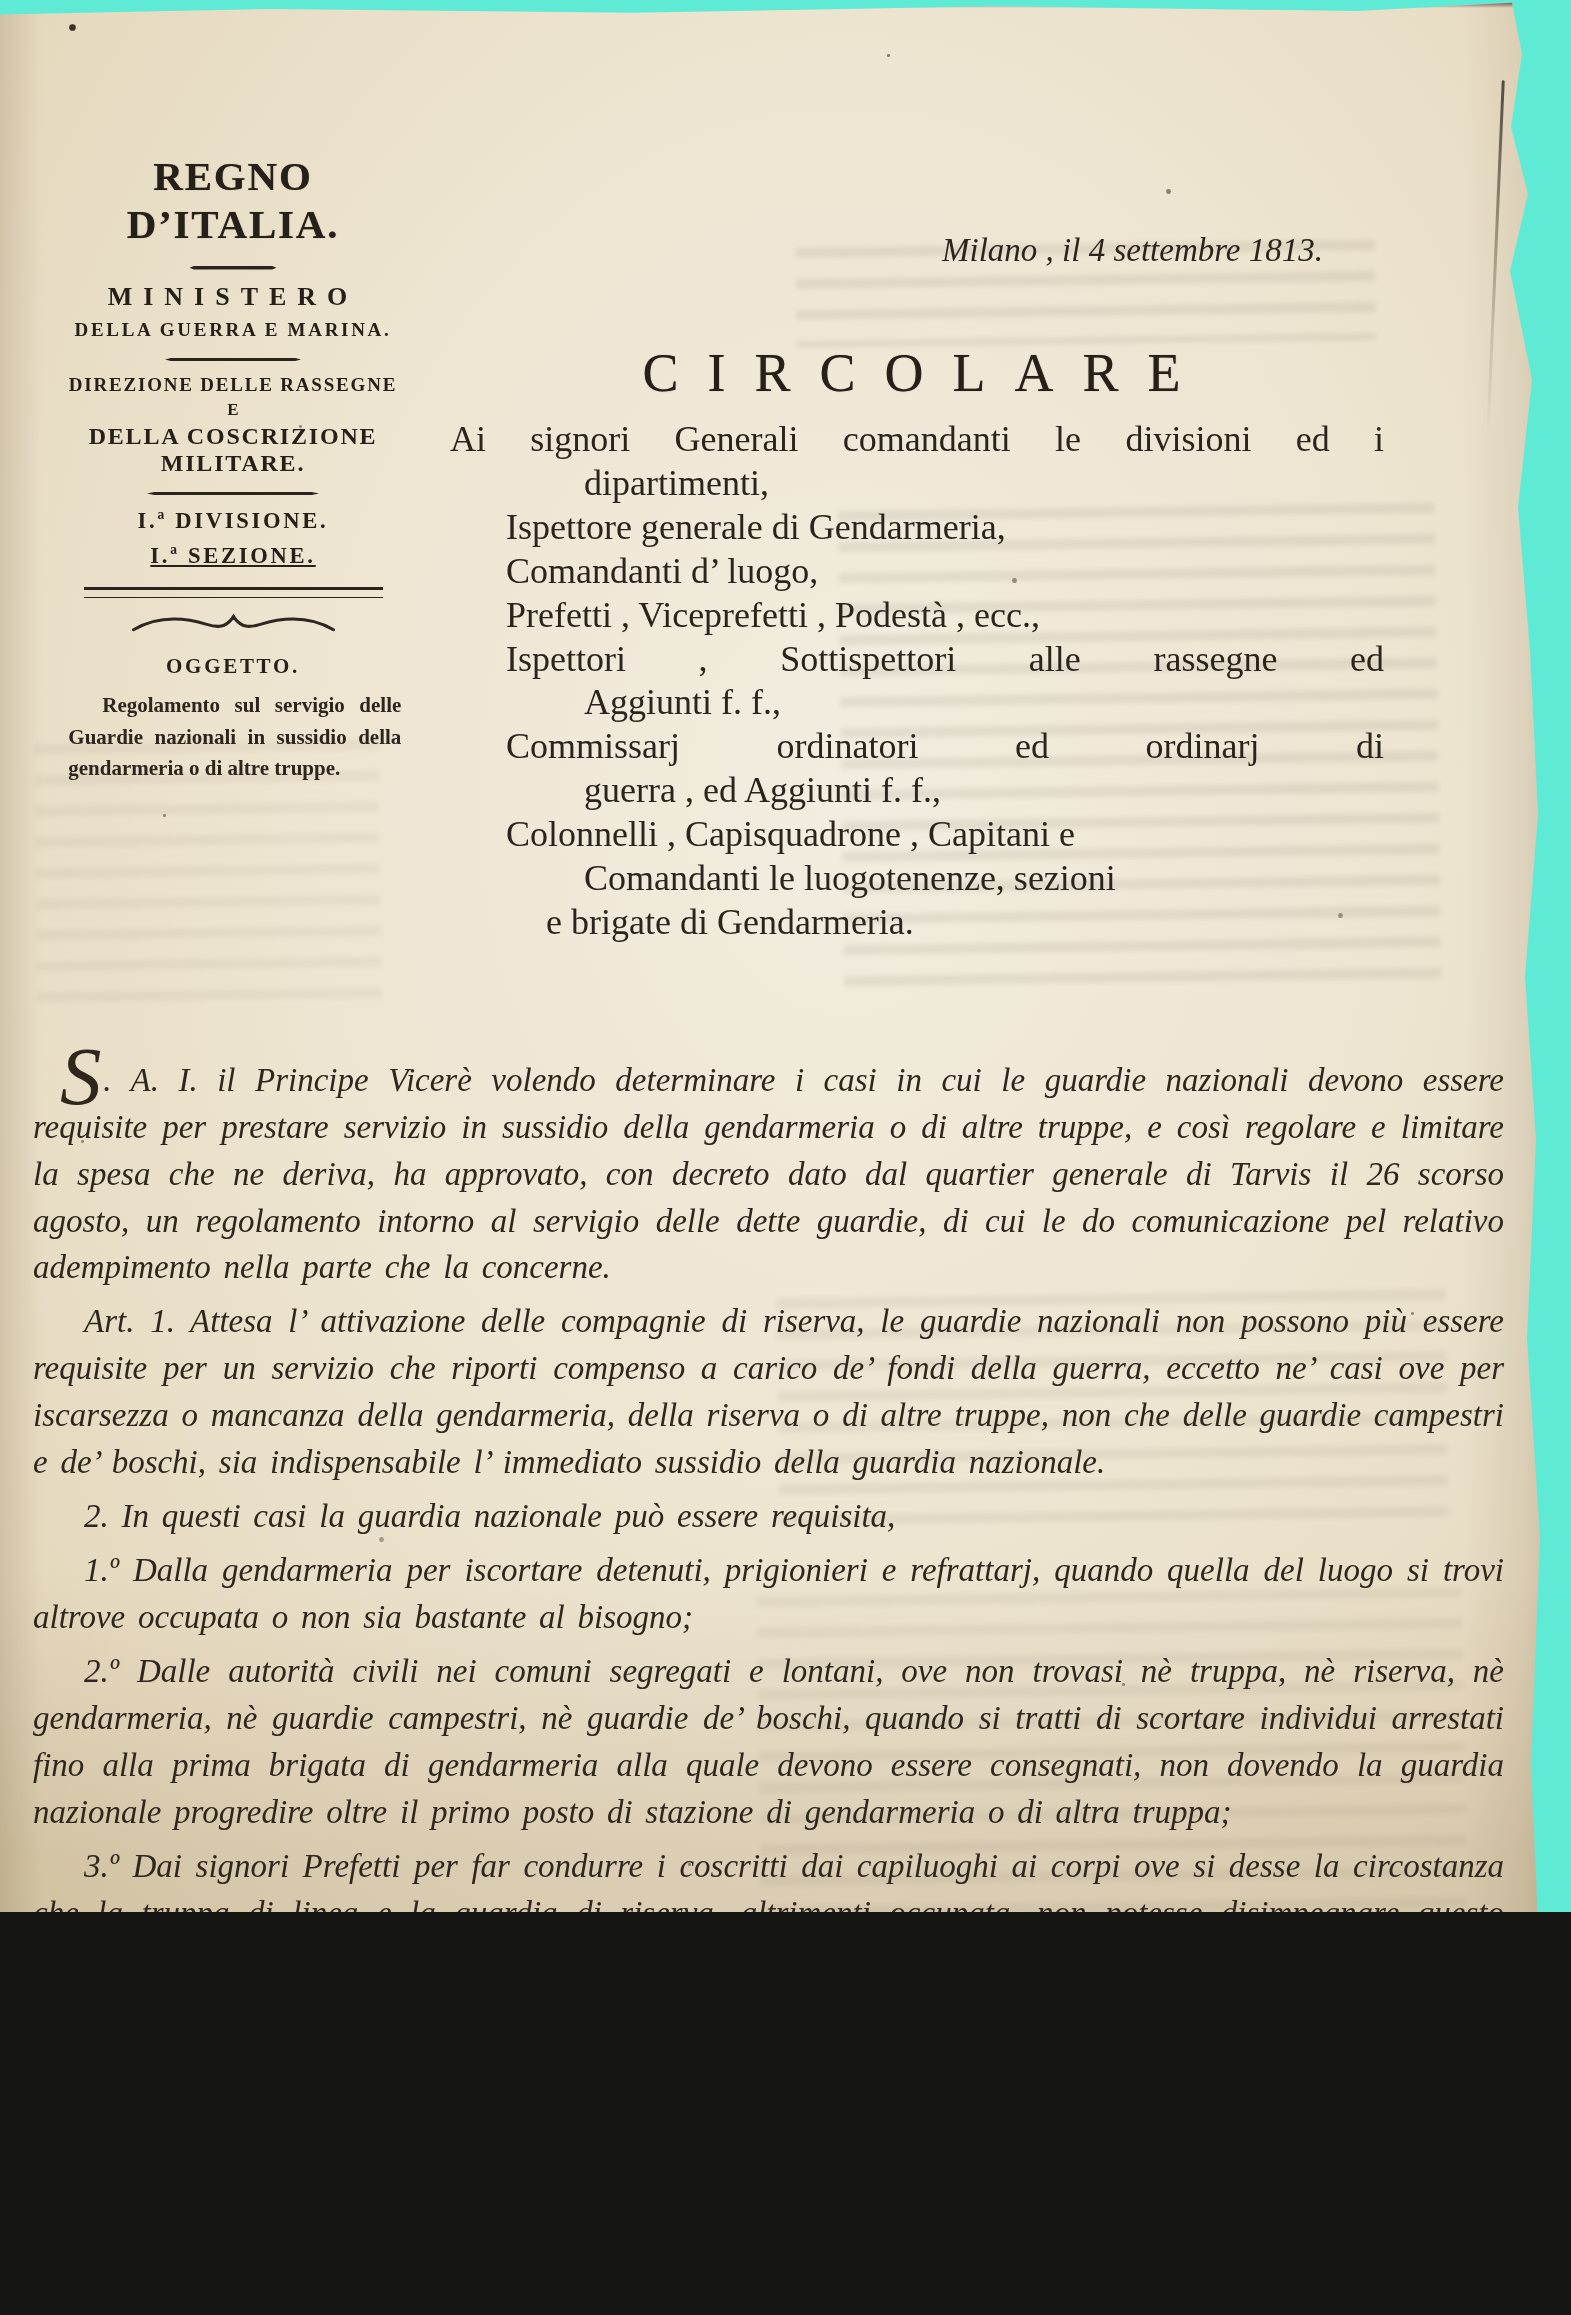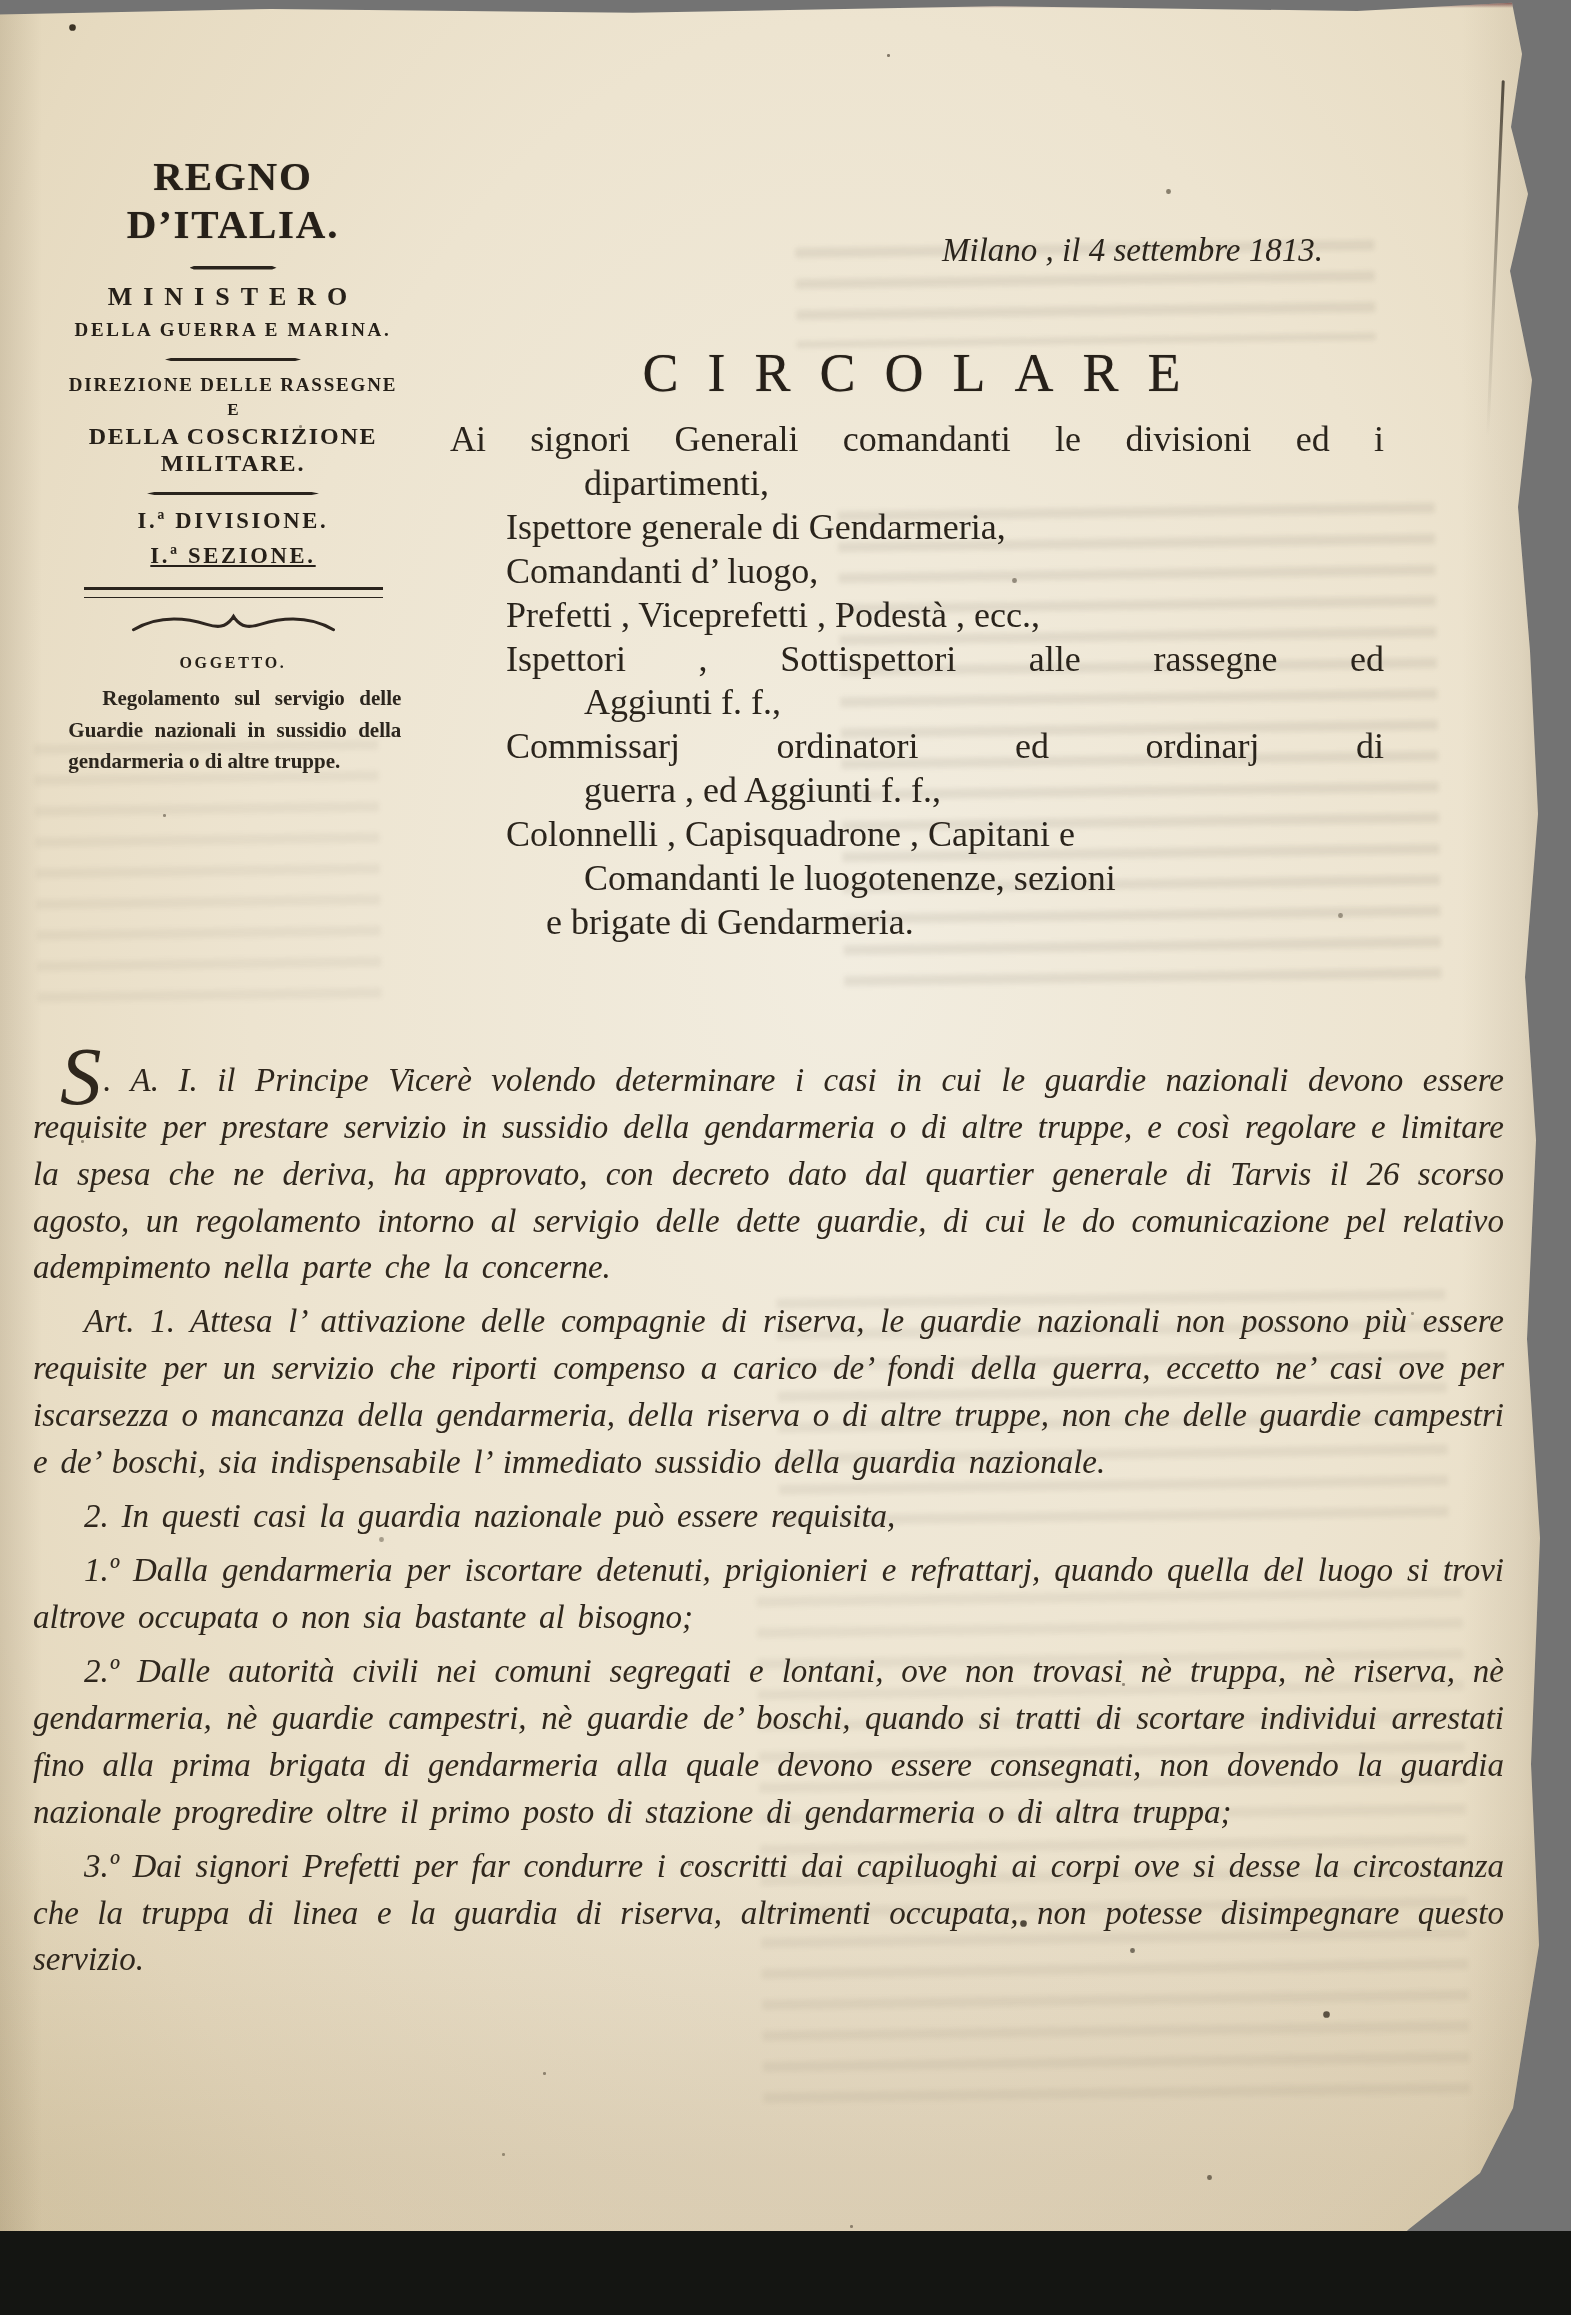--- a/index.html
+++ b/index.html
@@ -1,16 +1,16 @@
 <!DOCTYPE html>
 <html style="font-size:14.5px"><head>
 <meta charset="utf-8">
 <style>
   html,body{margin:0;padding:0;background:#141512;}
-  .stage{position:relative;width:1571px;height:2231px;background:#737373;overflow:hidden;
+  .stage{position:relative;width:1571px;height:1912px;background:#5eead4;overflow:hidden;
          font-family:"Liberation Serif","DejaVu Serif",serif;}
   
   .paper{position:absolute;inset:0;
     background:
       linear-gradient(180deg, rgba(120,90,50,0) 82%, rgba(120,90,50,0.12) 97%),
       radial-gradient(ellipse at 54% 42%, #f2ede0 0%, #ede4d0 50%, #e6dac0 80%, #ddd0b0 100%);
     clip-path:polygon(
       0px 14.5px, 271px 9px, 633px 12.7px, 995px 6.3px, 1357px 11px, 1512px 2.7px,
       1522px 54px, 1511px 127px, 1528px 194px, 1510px 271px, 1532px 380px,
       1518px 507px, 1530px 651px, 1538px 814px, 1525px 977px, 1536px 1140px,
@@ -55,21 +55,21 @@
   .ministry-2{font-size:19px;letter-spacing:2.7px;font-weight:bold;margin-top:7.2px;}
   .direction-1{font-size:19px;letter-spacing:1.8px;font-weight:bold;margin-top:9px;}
   .direction-2{font-size:17px;font-weight:bold;margin-top:3.6px;}
   .direction-3{font-size:24px;letter-spacing:1.8px;font-weight:bold;margin-top:3.6px;}
   .division-line{font-size:22.6px;letter-spacing:2.7px;font-weight:bold;margin-top:7.2px;}
   .section-line{font-size:22.6px;letter-spacing:2.7px;font-weight:bold;margin-top:9px;text-decoration:underline;}
   .double-rule{width:299px;height:7.2px;margin:18px auto 12.7px auto;
     border-top:3.6px solid #2a241d;border-bottom:1.8px solid #2a241d;}
   .doc-number{font-style:italic;font-size:45px;margin-top:9px;letter-spacing:1.8px;}
   .flourish{margin-top:5.4px;}
-  .subject-heading{font-size:16px;letter-spacing:2.7px;font-weight:bold;margin-top:14.5px;}
+  .subject-heading{font-size:21px;letter-spacing:2.7px;font-weight:bold;margin-top:14.5px;}
   .subject-text{font-size:21px;text-align:justify;line-height:1.5;margin-top:11px;
     padding:0 12.7px 0 16.3px;text-indent:34px;font-weight:bold;color:#2c261e;}
   
   .dateline{position:absolute;left:543px;top:232px;width:780px;text-align:right;
     font-style:italic;font-size:33px;color:#2a241c;}
   .circ-title{position:absolute;left:450px;top:342px;width:923px;text-align:center;
     font-size:54px;letter-spacing:29px;text-indent:29px;color:#262019;
     text-shadow:0 0 0.9px rgba(40,30,20,0.55);}
   .addressees{position:absolute;left:450px;top:418px;width:934px;font-size:36px;
     line-height:1.22;color:#2a241c;}

